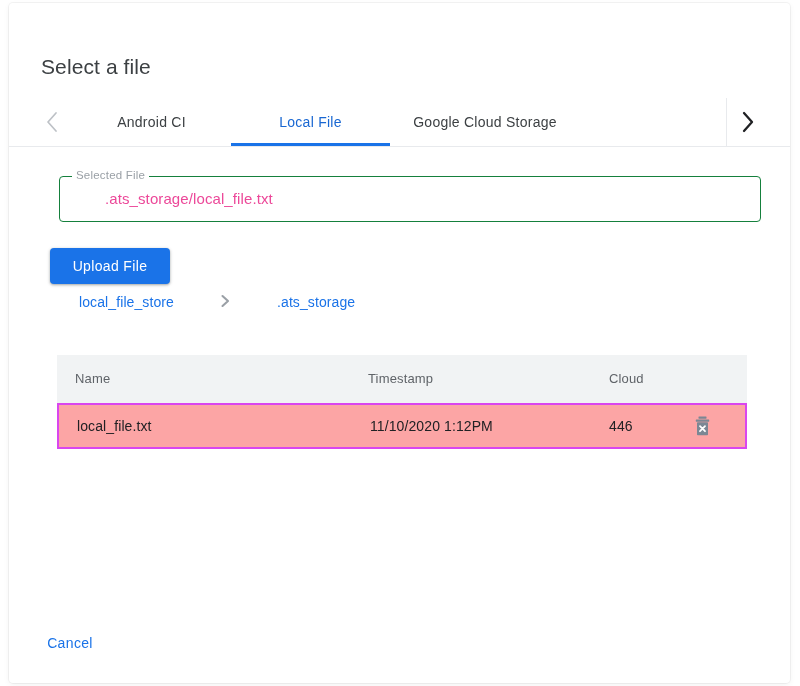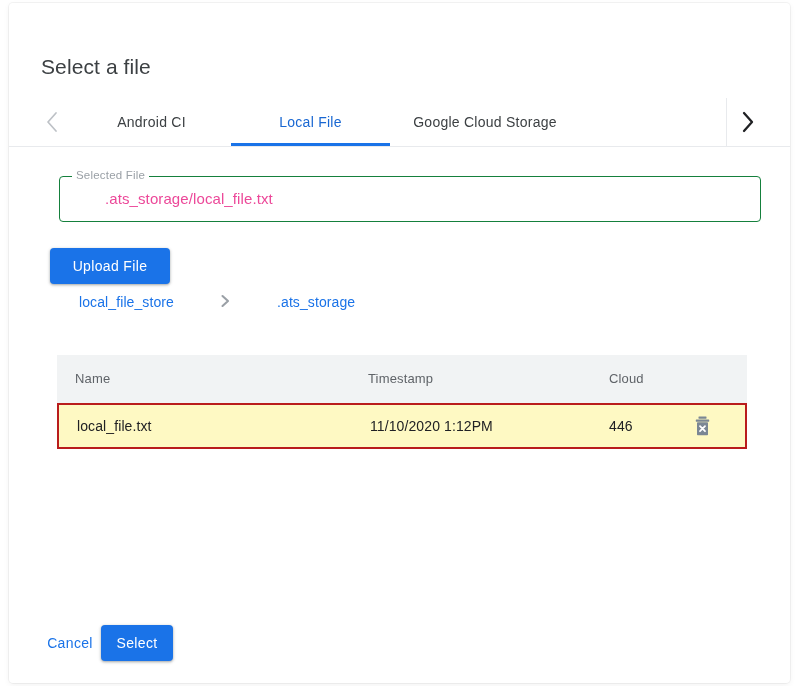--- a/index.html
+++ b/index.html
@@ -196,22 +196,22 @@
     position: absolute;
     top: 16px;
     font-size: 13px;
     color: #5f6368;
     letter-spacing: 0.15px;
     white-space: nowrap;
   }
   .row {
     position: relative;
     height: 42px;
-    background: #fef9c3;
-    border: 2px solid #b91c1c;
+    background: #fca5a5;
+    border: 2px solid #d946ef;
     box-sizing: content-box;
     cursor: pointer;
   }
   .row .cell {
     position: absolute;
     top: 13px;
     font-size: 14px;
     color: #202124;
     letter-spacing: 0.1px;
     white-space: nowrap;
@@ -333,17 +333,14 @@
             <path d="M7.0 11.2 L12.0 16.2 M12.0 11.2 L7.0 16.2" stroke="#ffffff" stroke-width="1.8" stroke-linecap="round"></path>
           </svg>
         </span>
       </button>
     </div>
   </div>
 
   <button class="btn btn-cancel">
     <span>Cancel</span>
   </button>
-  <button class="btn btn-select">
-    <span>Select</span>
-  </button>
 
 </div>
 
 </body></html>

